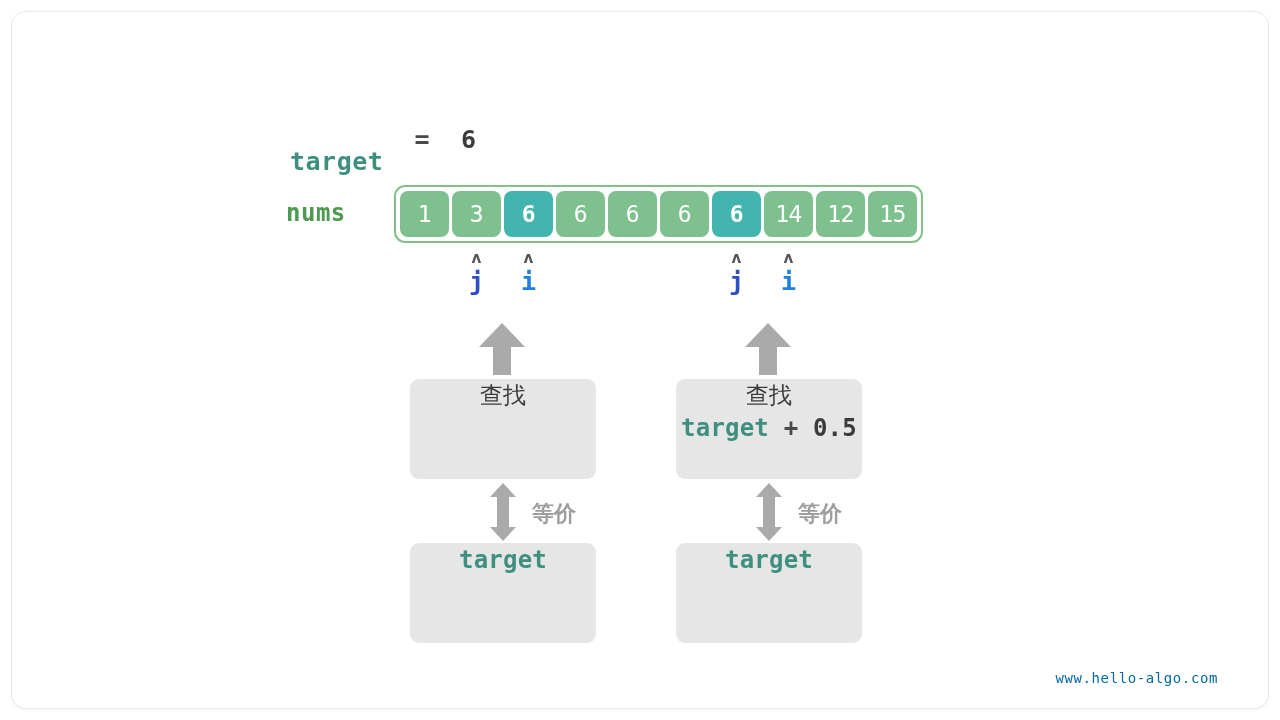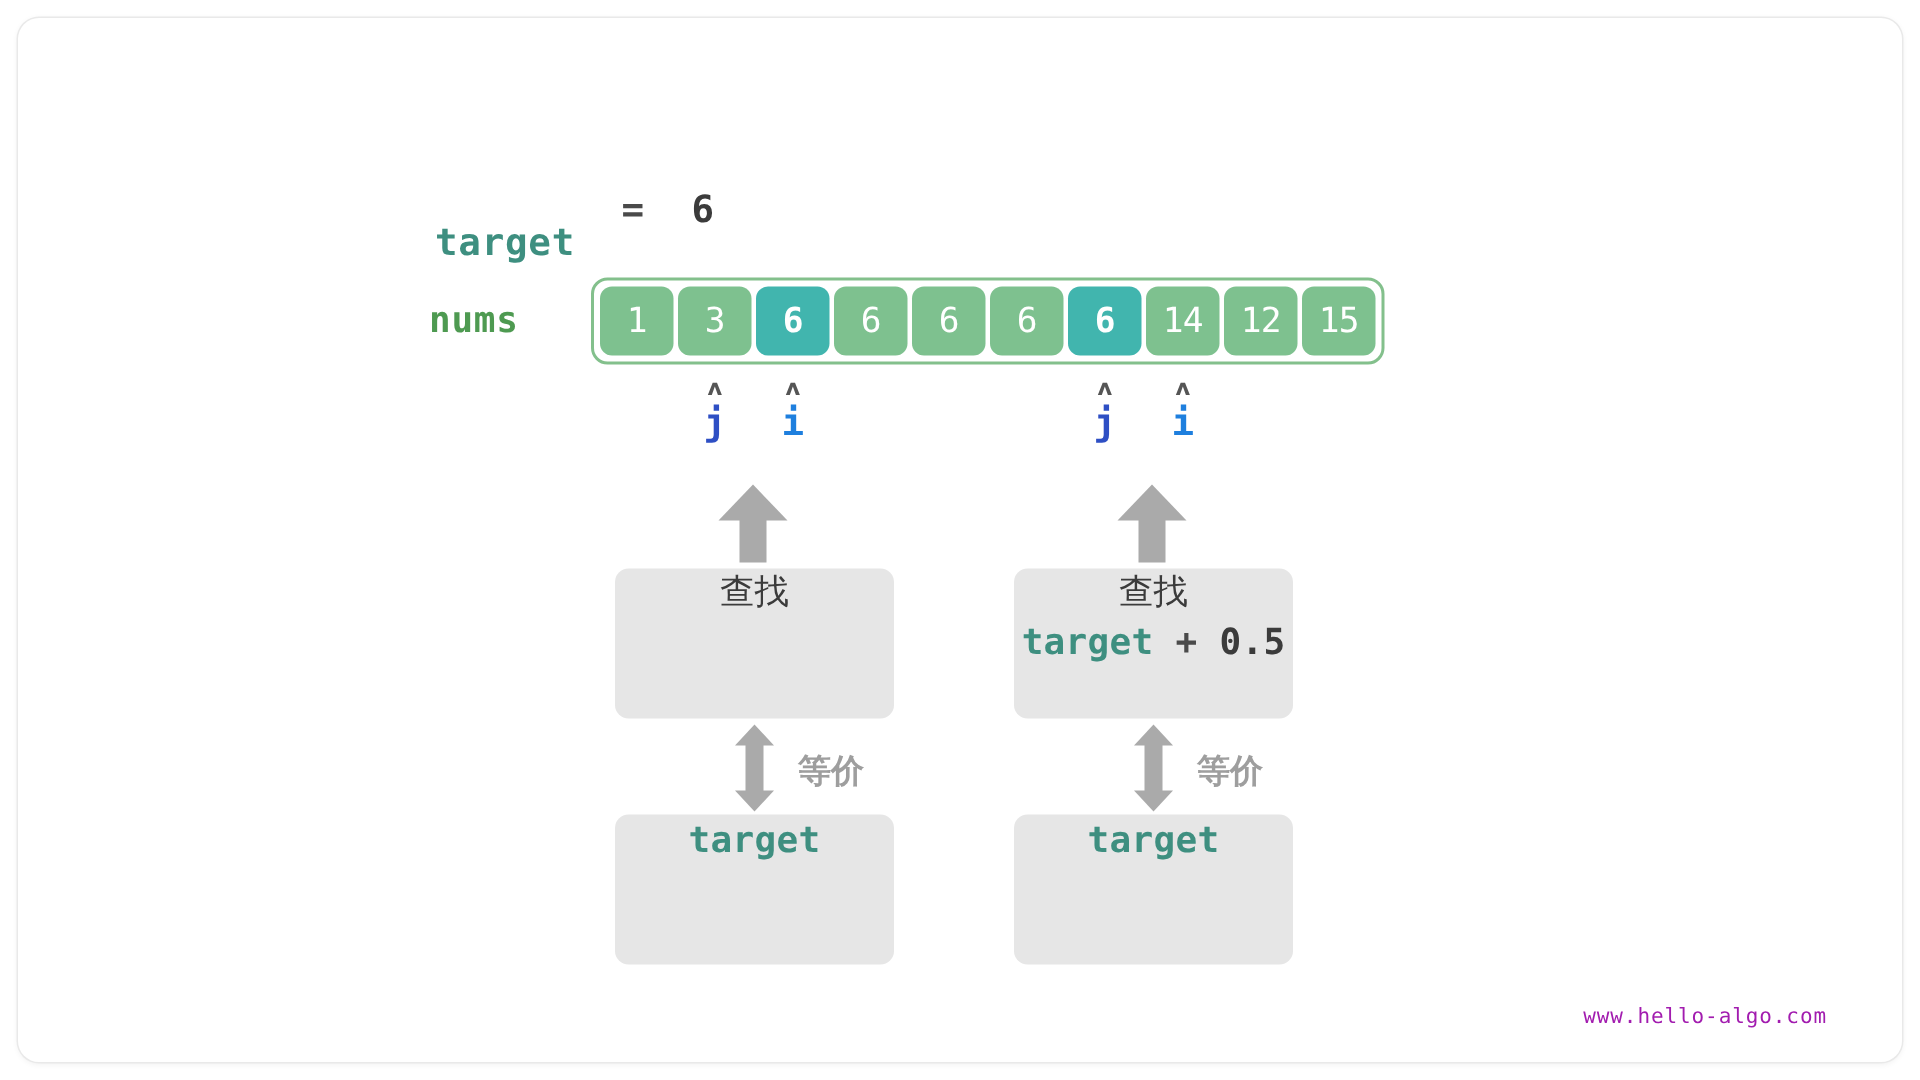--- a/index.html
+++ b/index.html
@@ -202,21 +202,21 @@
     color: #9E9E9E;
   }
 
   
   .watermark {
     position: absolute;
     right: 50px;
     bottom: 22px;
     font-family: "DejaVu Sans Mono", monospace;
     font-size: 14px;
-    color: #a21caf;
+    color: #0369a1;
     letter-spacing: 0.6px;
   }
 </style>
 </head>
 <body>
 
 <div class="canvas">
 
   <div class="target-line">
     <span class="tok-target">target</span>

